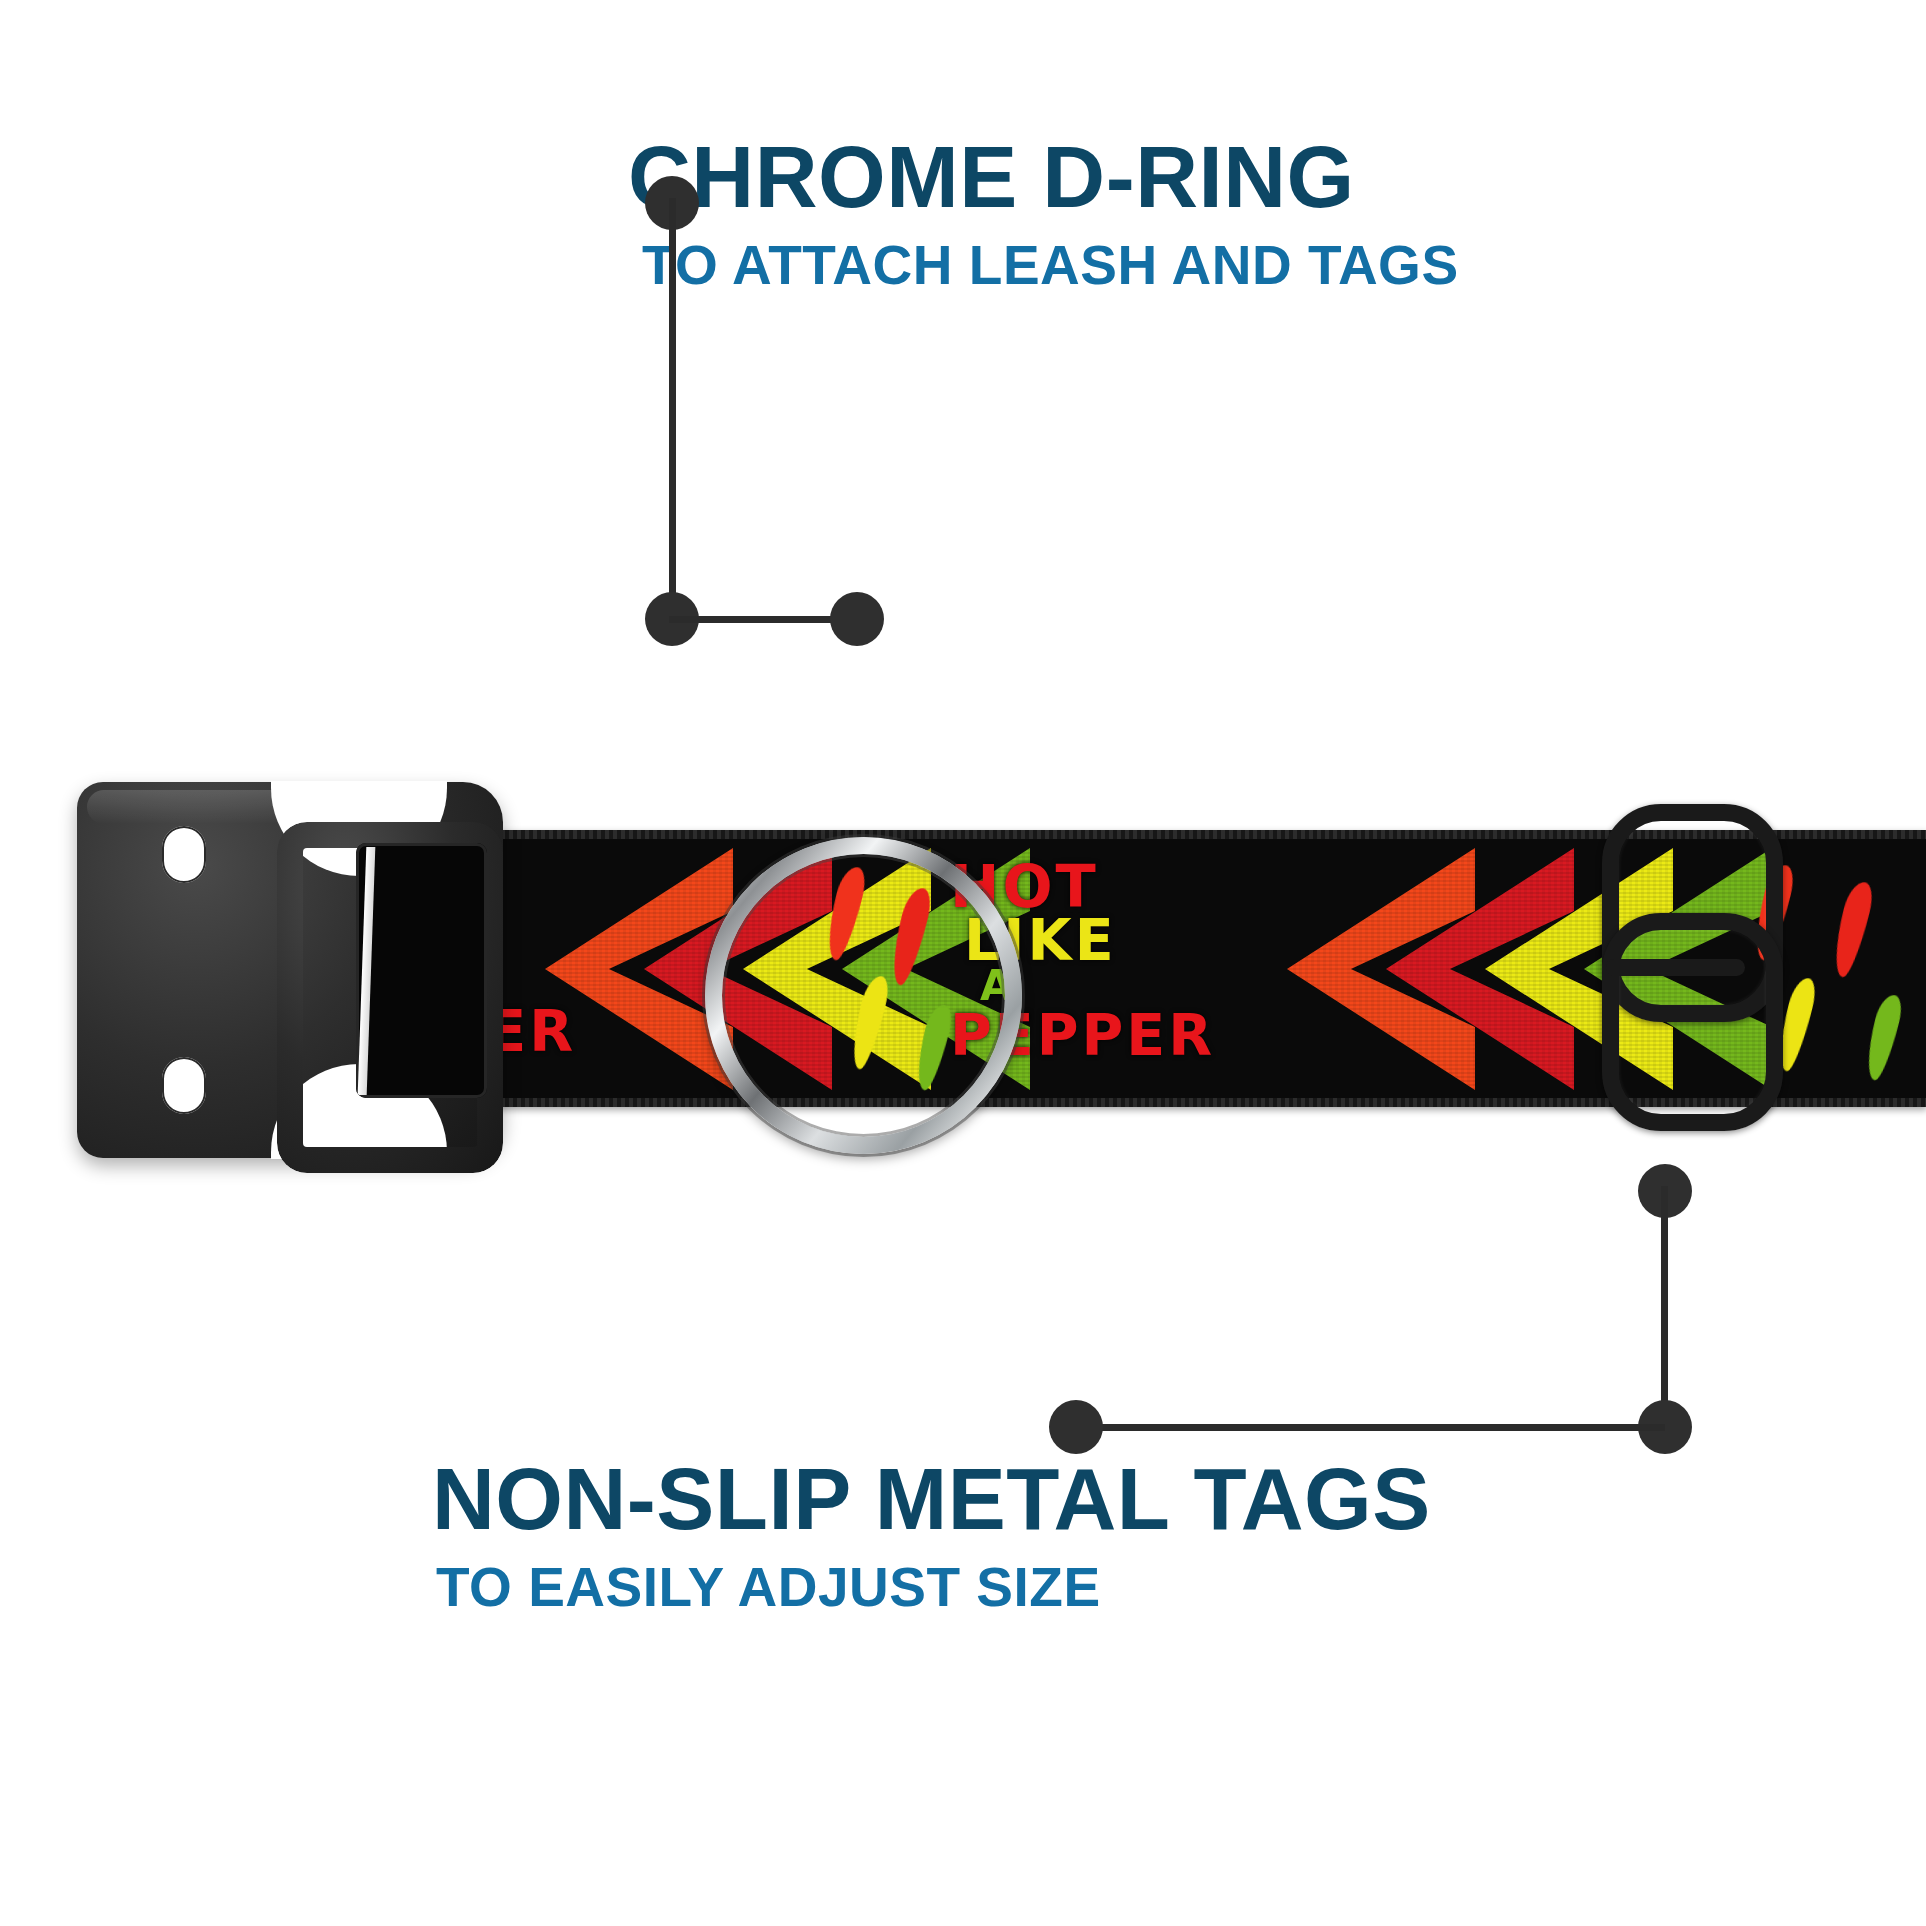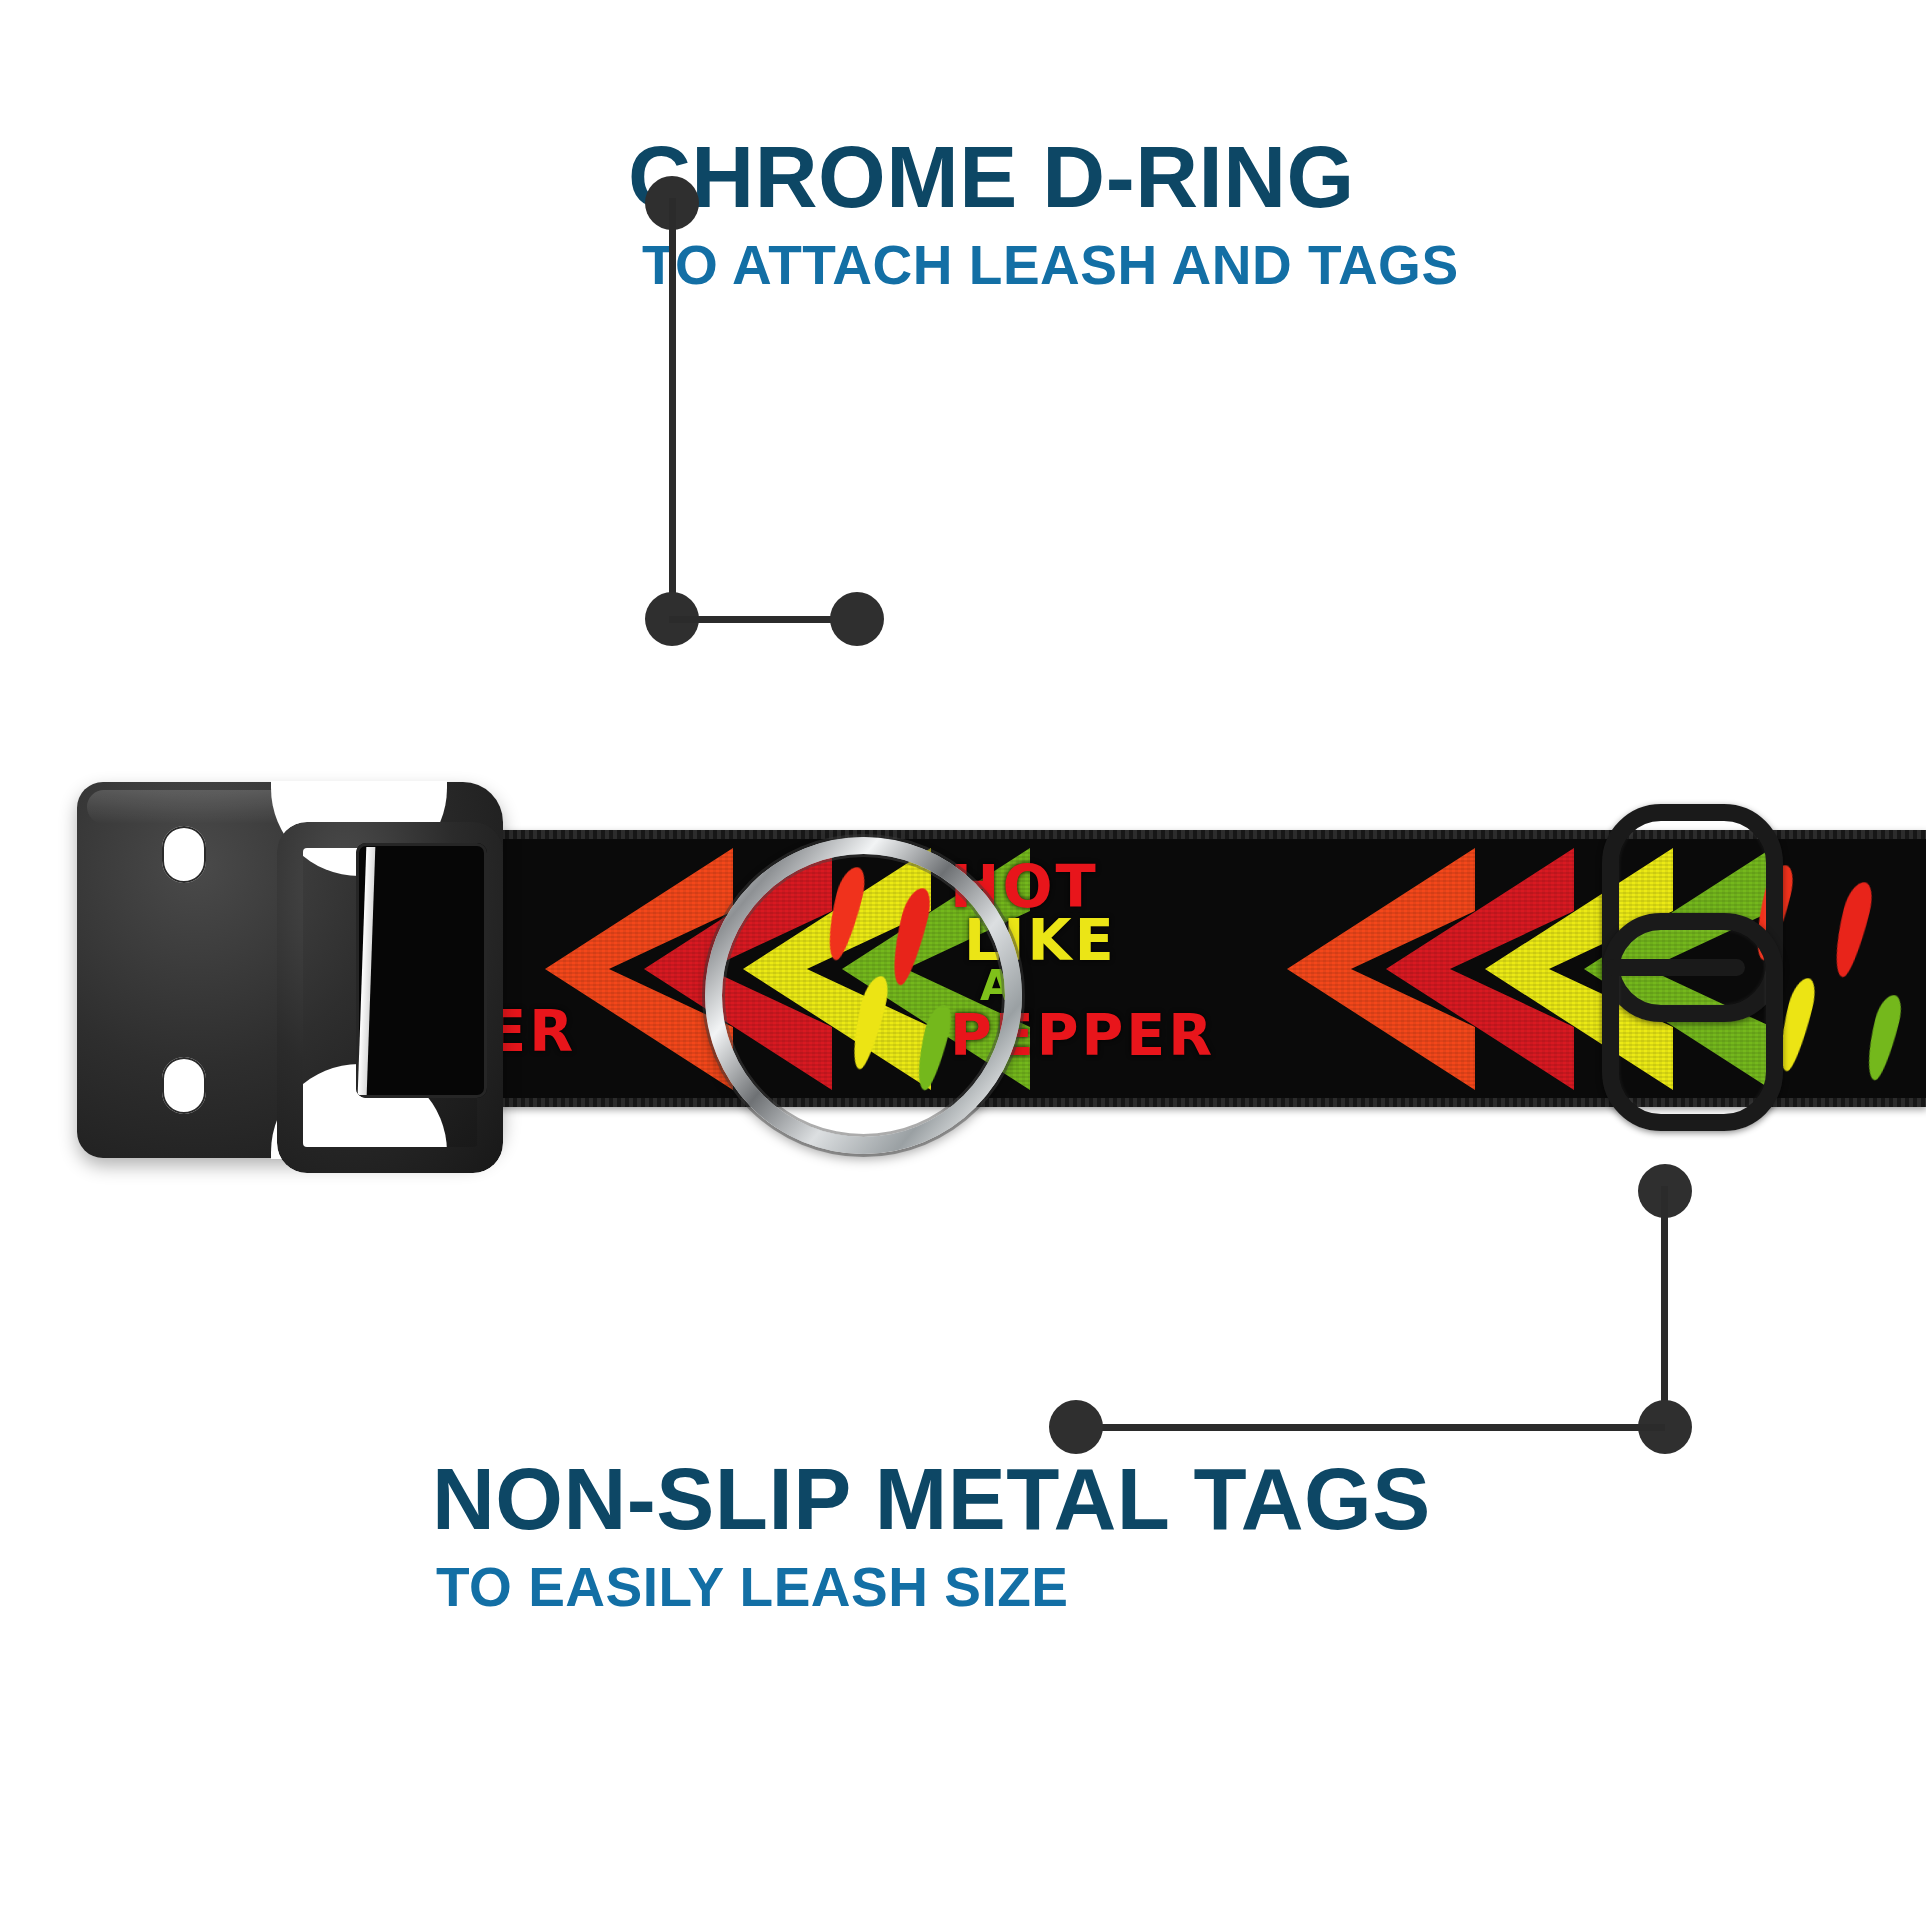--- a/index.html
+++ b/index.html
@@ -298,17 +298,17 @@
   </div>
 
   <div class="dot" style="left:1638px;top:1164px;width:54px;height:54px;"></div>
   <div class="leader v" style="left:1661px;top:1186px;height:246px;"></div>
   <div class="dot" style="left:1638px;top:1400px;width:54px;height:54px;"></div>
   <div class="leader h" style="left:1071px;top:1424px;width:594px;"></div>
   <div class="dot" style="left:1049px;top:1400px;width:54px;height:54px;"></div>
 
   <div class="callout" id="callout-loop">
     <div class="headline">NON-SLIP METAL TAGS</div>
-    <div class="subline">TO EASILY LEASH SIZE</div>
+    <div class="subline">TO EASILY ADJUST SIZE</div>
   </div>
 
 </div>
 
 
 </body></html>

